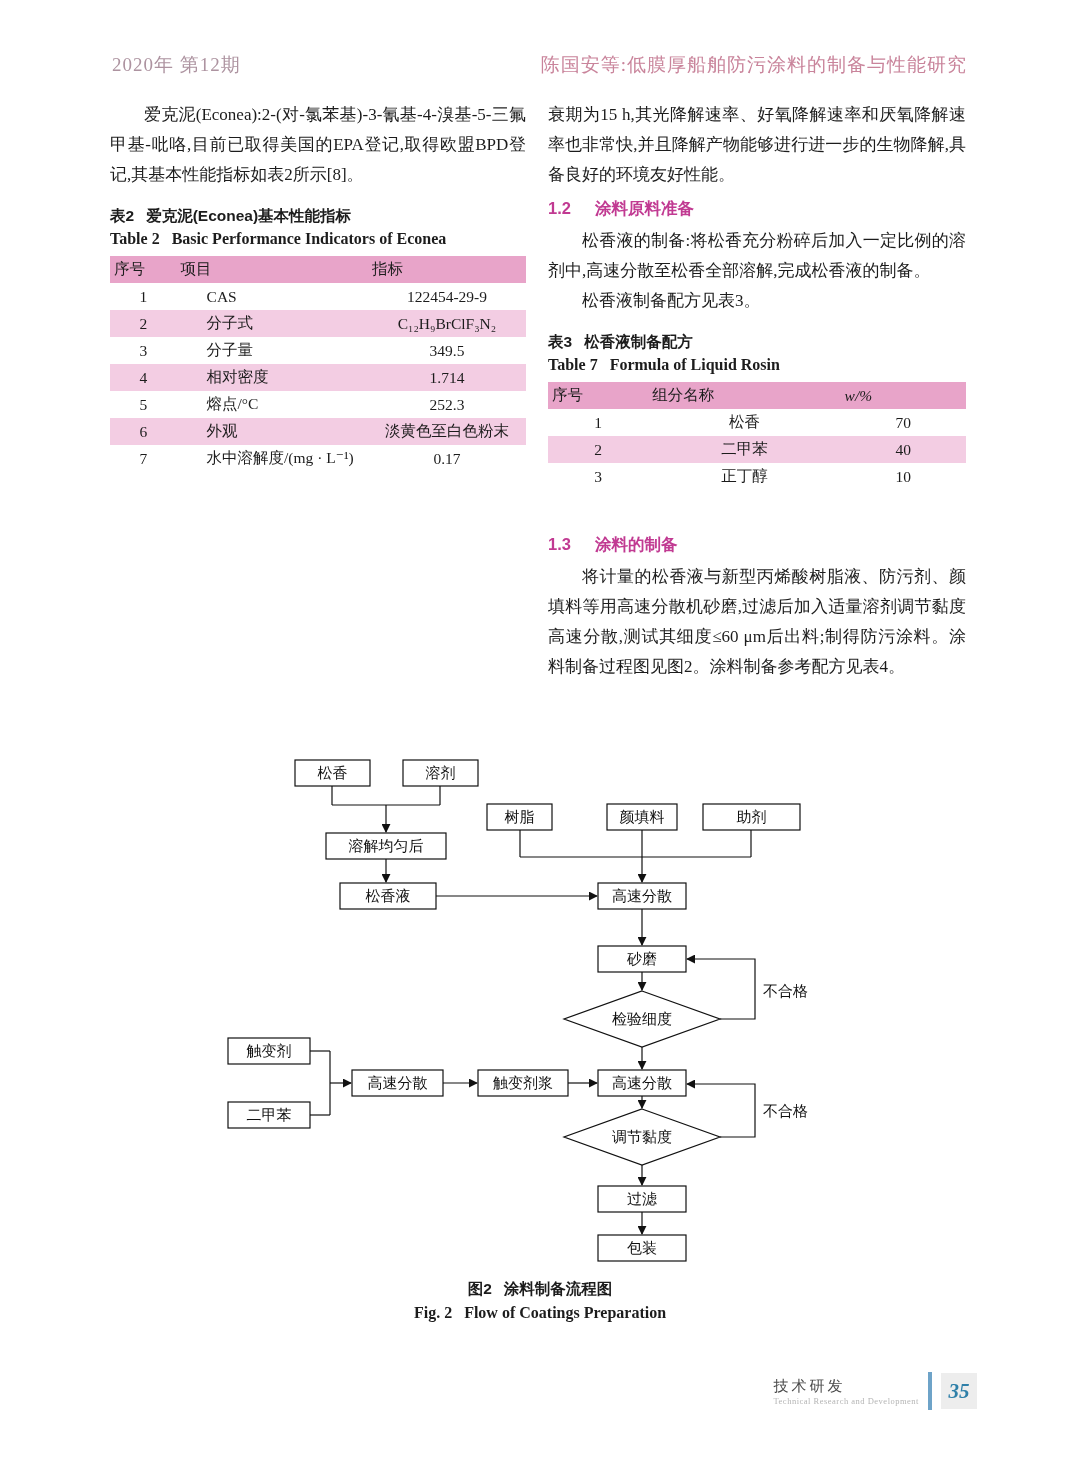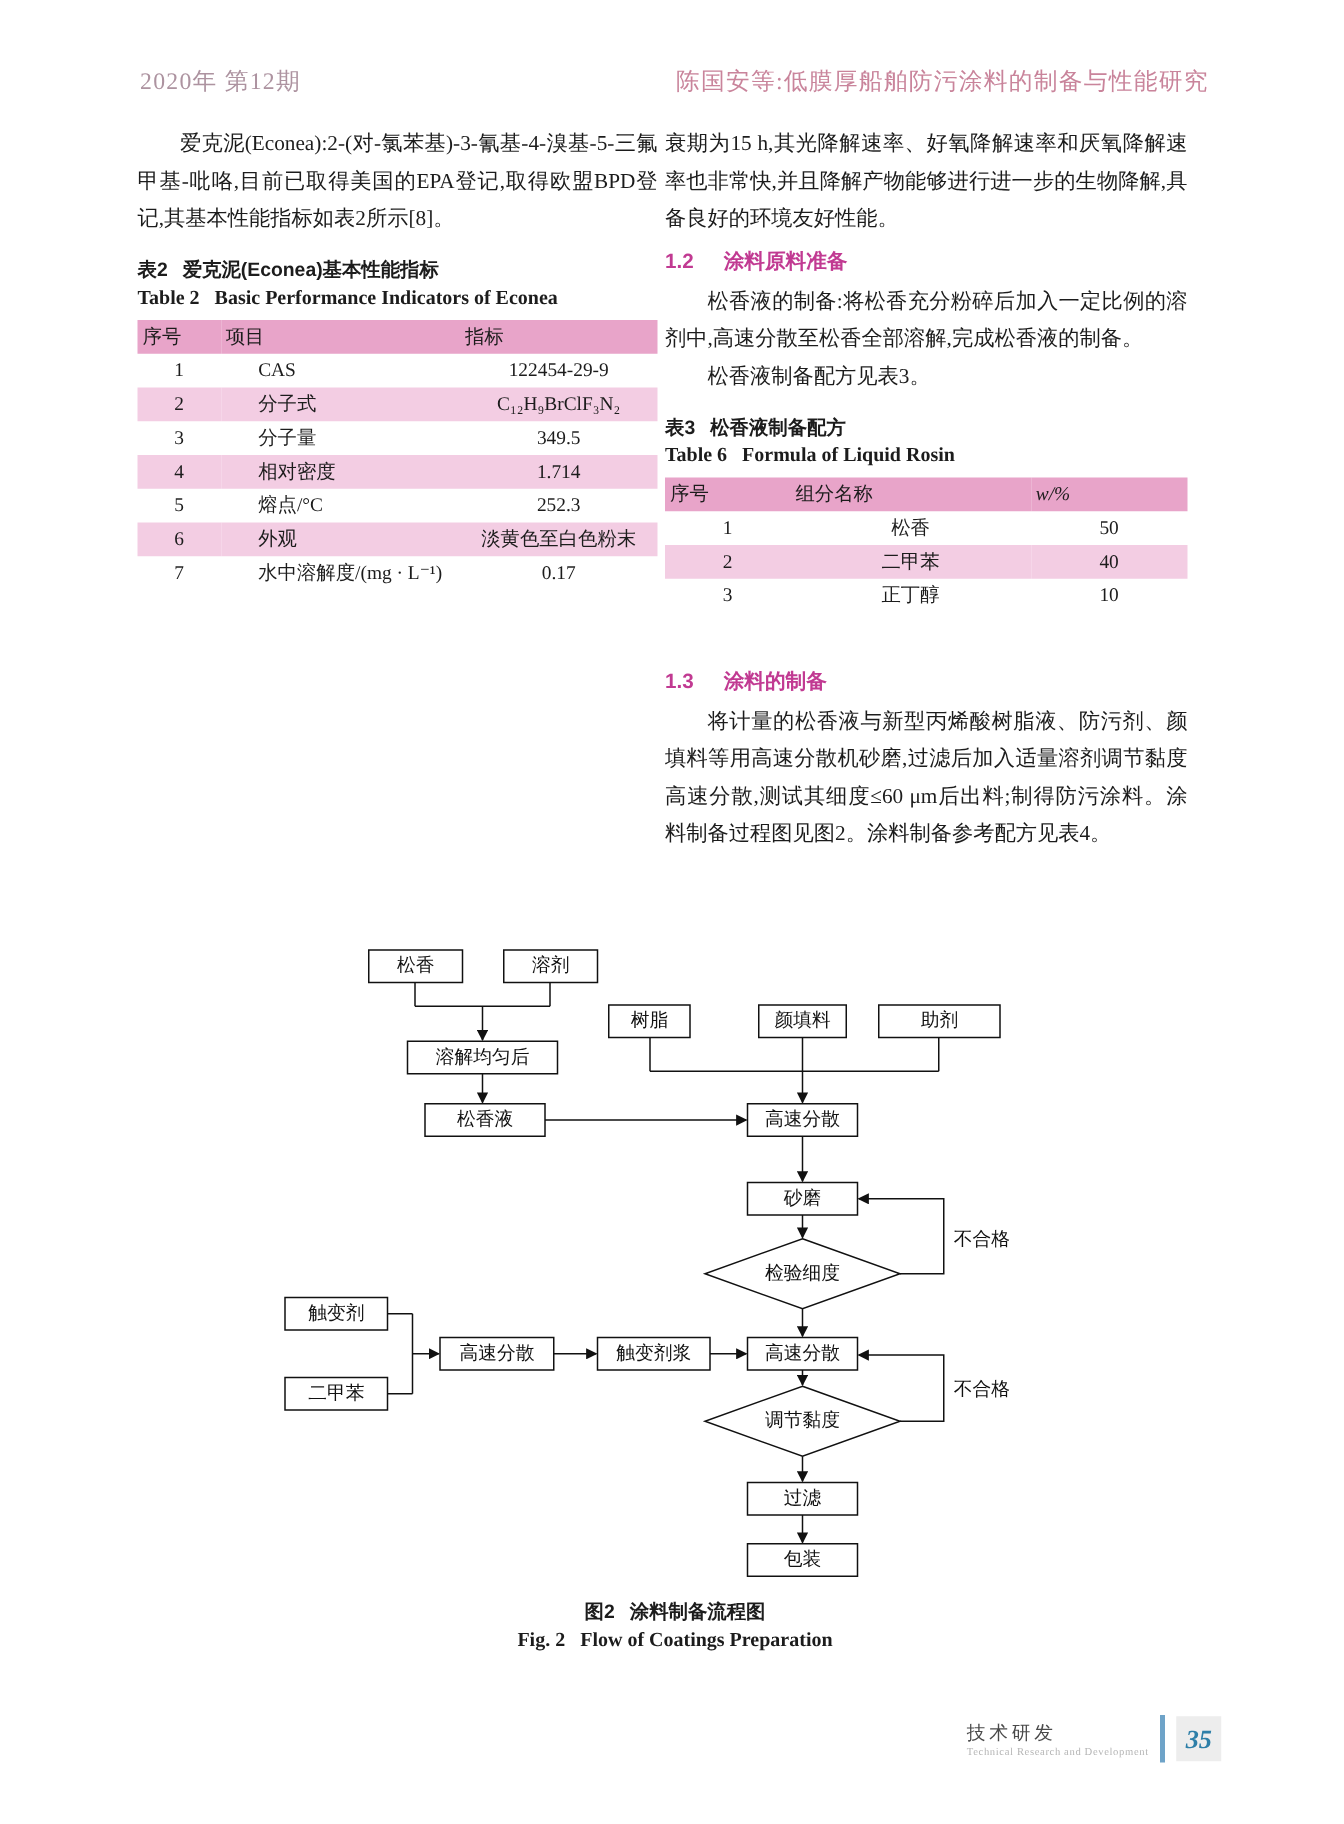--- a/index.html
+++ b/index.html
@@ -7,21 +7,21 @@
     width:1075px; height:1459px; position:relative; background:#ffffff;
     font-family:"Liberation Serif","DejaVu Serif",serif; color:#1c1c1c;
     overflow:hidden;
   }
   .hdr { position:absolute; top:52px; font-size:19px; letter-spacing:1px; }
   .hdr-left  { left:112px;  color:var(--header-left,#ad93a0); }
   .hdr-right { right:108px; color:var(--header-right,#c9849b); }
 
   .col { position:absolute; top:100px; }
   .col-left  { left:110px; width:416px; }
-  .col-right { left:532px; width:418px; }
+  .col-right { left:548px; width:418px; }
 
   p.body-text { font-size:17px; line-height:30px; text-align:justify; margin:0; }
   .indent { text-indent:2em; }
 
   .sec-heading {
     font-family:"Liberation Sans","DejaVu Sans",sans-serif; font-weight:bold;
     font-size:16.5px; color:var(--section-heading,#c13a92); margin:8px 0 6px 0;
   }
   .sec-heading .sec-num { margin-right:24px; }
 
@@ -137,41 +137,41 @@
     <span class="sec-num">1.2</span><span>涂料原料准备</span>
   </div>
 
   <p class="body-text indent">松香液的制备:将松香充分粉碎后加入一定比例的溶剂中,高速分散至松香全部溶解,完成松香液的制备。</p>
   <p class="body-text indent">松香液制备配方见表3。</p>
 
   <p class="cap cap-zh">
     <span class="cap-label">表3</span><span>松香液制备配方</span>
   </p>
   <p class="cap cap-en">
-    <span class="cap-label">Table 6</span><span>Formula of Liquid Rosin</span>
+    <span class="cap-label">Table 7</span><span>Formula of Liquid Rosin</span>
   </p>
 
   <table class="ptable">
     <colgroup>
         <col style="width:24%">
         <col style="width:46%">
         <col style="width:30%">
       </colgroup>
     <thead>
       <tr>
         <th>序号</th>
         <th>组分名称</th>
         <th class="italic-head">w/%</th>
       </tr>
     </thead>
     <tbody>
       <tr>
         <td class="c-center">1</td>
         <td class="c-center">松香</td>
-        <td class="c-center">50</td>
+        <td class="c-center">70</td>
       </tr>
       <tr class="alt">
         <td class="c-center">2</td>
         <td class="c-center">二甲苯</td>
         <td class="c-center">40</td>
       </tr>
       <tr>
         <td class="c-center">3</td>
         <td class="c-center">正丁醇</td>
         <td class="c-center">10</td>

